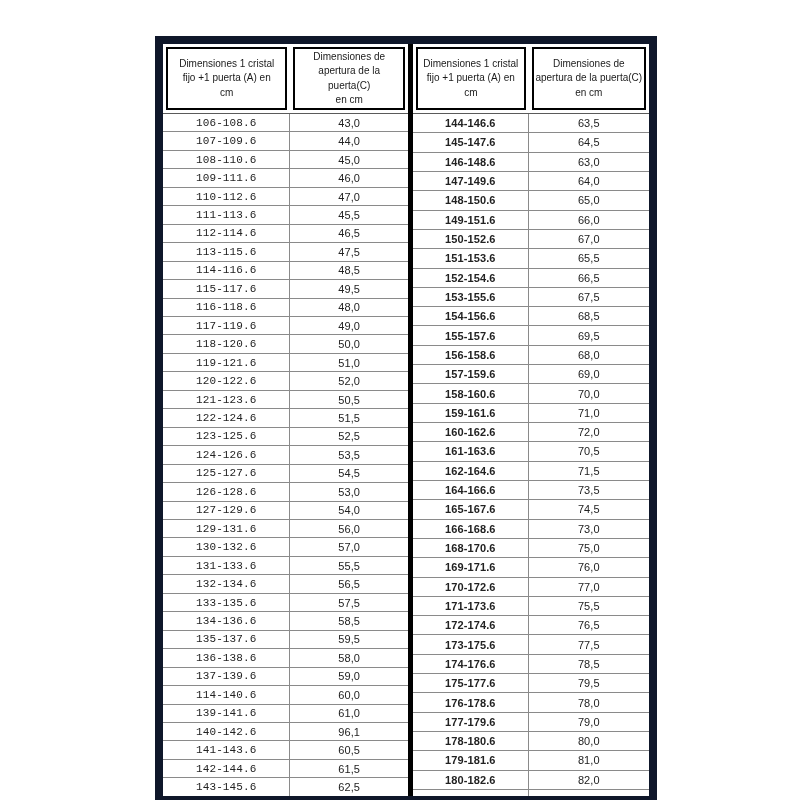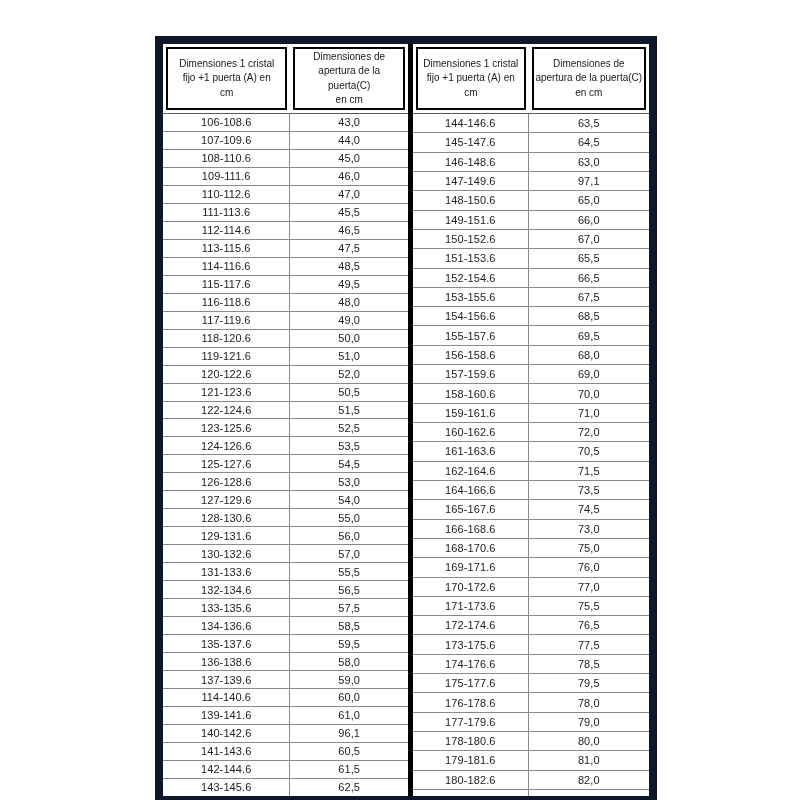--- a/index.html
+++ b/index.html
@@ -83,22 +83,22 @@
   .cell {
     display: flex;
     align-items: center;
     justify-content: center;
     box-sizing: border-box;
     font-size: 11px;
     color: #222222;
     letter-spacing: 0.1px;
     overflow: hidden;
   }
-  .half-left  .cell-a { flex: 0 0 52%; border-right: 1px solid #8a8a8a; }
-  .half-right .cell-a { flex: 0 0 49%; border-right: 1px solid #8a8a8a; }
+  .half-left  .cell-a { flex: 0 0 52%; border-right: 1px solid #8a8a8a; font-family: Liberation Mono, monospace; }
+  .half-right .cell-a { flex: 0 0 49%; border-right: 1px solid #8a8a8a; font-weight: bold; }
   .cell-c { flex: 1 1 auto; }
 </style>
 </head>
 <body>
 
 <div class="canvas">
   <div class="price-table">
 
     <div class="half half-left">
       <div class="header-row">
@@ -196,24 +196,20 @@
           </div>
           <div class="data-row">
             <div class="cell cell-a">126-128.6</div>
             <div class="cell cell-c">53,0</div>
           </div>
           <div class="data-row">
             <div class="cell cell-a">127-129.6</div>
             <div class="cell cell-c">54,0</div>
           </div>
           <div class="data-row">
-            <div class="cell cell-a">128-130.6</div>
-            <div class="cell cell-c">55,0</div>
-          </div>
-          <div class="data-row">
             <div class="cell cell-a">129-131.6</div>
             <div class="cell cell-c">56,0</div>
           </div>
           <div class="data-row">
             <div class="cell cell-a">130-132.6</div>
             <div class="cell cell-c">57,0</div>
           </div>
           <div class="data-row">
             <div class="cell cell-a">131-133.6</div>
             <div class="cell cell-c">55,5</div>
@@ -292,21 +288,21 @@
           <div class="data-row">
             <div class="cell cell-a">145-147.6</div>
             <div class="cell cell-c">64,5</div>
           </div>
           <div class="data-row">
             <div class="cell cell-a">146-148.6</div>
             <div class="cell cell-c">63,0</div>
           </div>
           <div class="data-row">
             <div class="cell cell-a">147-149.6</div>
-            <div class="cell cell-c">97,1</div>
+            <div class="cell cell-c">64,0</div>
           </div>
           <div class="data-row">
             <div class="cell cell-a">148-150.6</div>
             <div class="cell cell-c">65,0</div>
           </div>
           <div class="data-row">
             <div class="cell cell-a">149-151.6</div>
             <div class="cell cell-c">66,0</div>
           </div>
           <div class="data-row">

